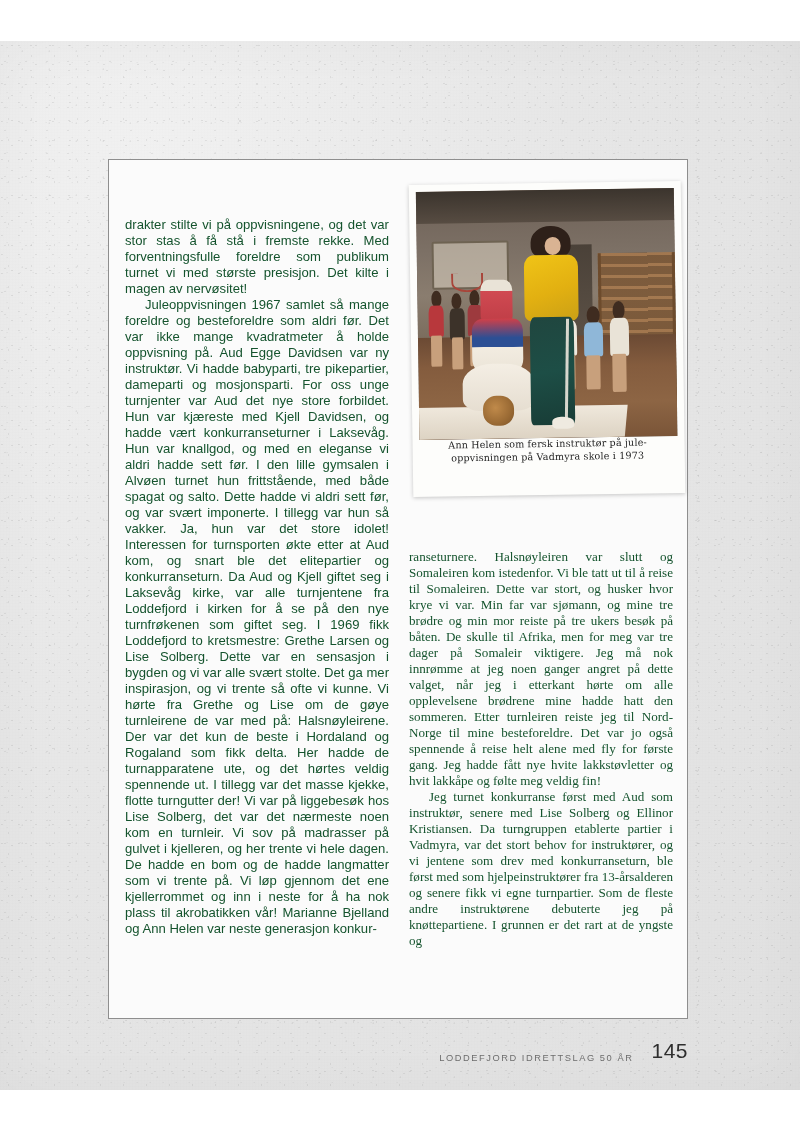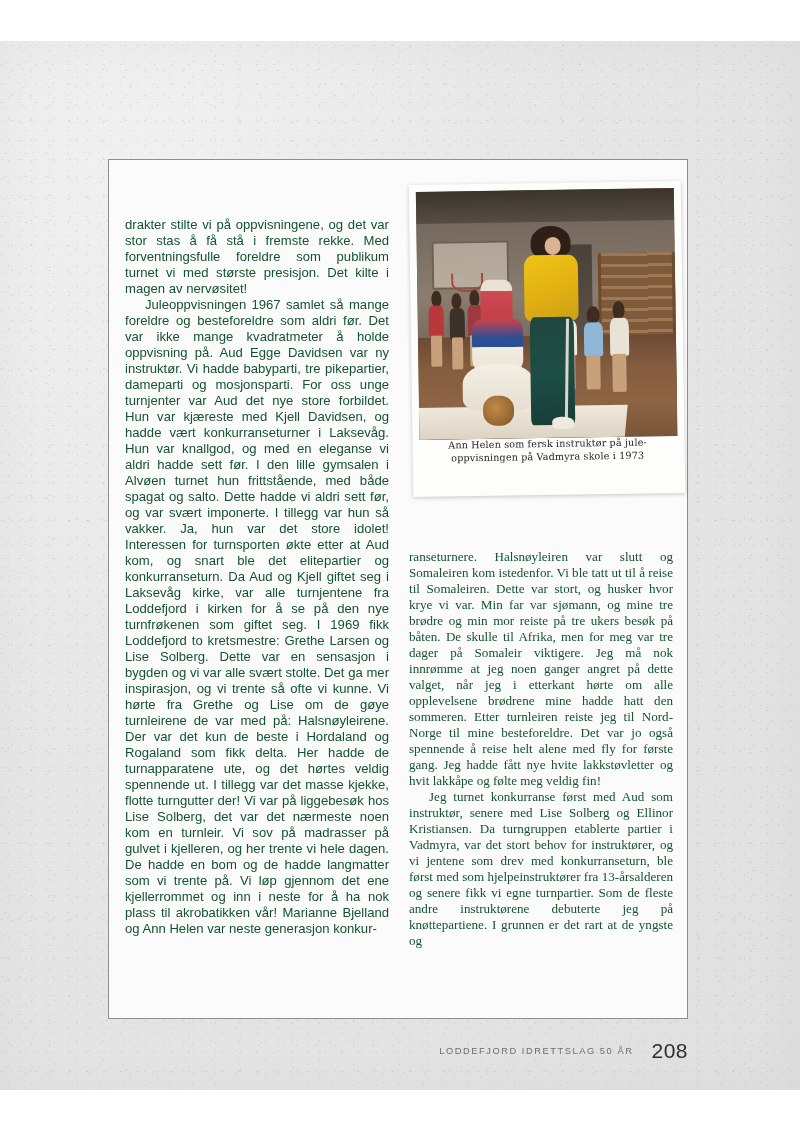--- a/index.html
+++ b/index.html
@@ -279,21 +279,21 @@
     left: 108px;
     top: 998px;
     width: 580px;
     height: 34px;
   }
   .footer-inner {
     position: absolute;
     right: 0;
     top: 0;
     display: flex;
-    align-items: center;
+    align-items: flex-end;
     gap: 18px;
   }
   .footer-title {
     font-size: 9.3px;
     letter-spacing: 1.55px;
     color: #6d6d6d;
     font-weight: 400;
     white-space: nowrap;
   }
   .page-number {
@@ -393,18 +393,18 @@
           <p>ranseturnere. Halsnøyleiren var slutt og Somaleiren kom istedenfor. Vi ble tatt ut til å reise til Somaleiren. Dette var stort, og husker hvor krye vi var. Min far var sjømann, og mine tre brødre og min mor reiste på tre ukers besøk på båten. De skulle til Afrika, men for meg var tre dager på Somaleir viktigere. Jeg må nok innrømme at jeg noen ganger angret på dette valget, når jeg i etterkant hørte om alle opplevelsene brødrene mine hadde hatt den sommeren. Etter turnleiren reiste jeg til Nord-Norge til mine besteforeldre. Det var jo også spennende å reise helt alene med fly for første gang. Jeg hadde fått nye hvite lakkstøvletter og hvit lakkåpe og følte meg veldig fin!</p>
           <p class="indent">Jeg turnet konkurranse først med Aud som instruktør, senere med Lise Solberg og Ellinor Kristiansen. Da turngruppen etablerte partier i Vadmyra, var det stort behov for instruktører, og vi jentene som drev med konkurranseturn, ble først med som hjelpeinstruktører fra 13-årsalderen og senere fikk vi egne turnpartier. Som de fleste andre instruktørene debuterte jeg på knøttepartiene. I grunnen er det rart at de yngste og</p>
         </div>
 
       </div>
     </div>
 
     <div class="footer">
       <div class="footer-inner">
         <span class="footer-title">LODDEFJORD IDRETTSLAG 50 ÅR</span>
-        <span class="page-number">208</span>
+        <span class="page-number">145</span>
       </div>
     </div>
 
   </div>
 </div>
 
 </body></html>

